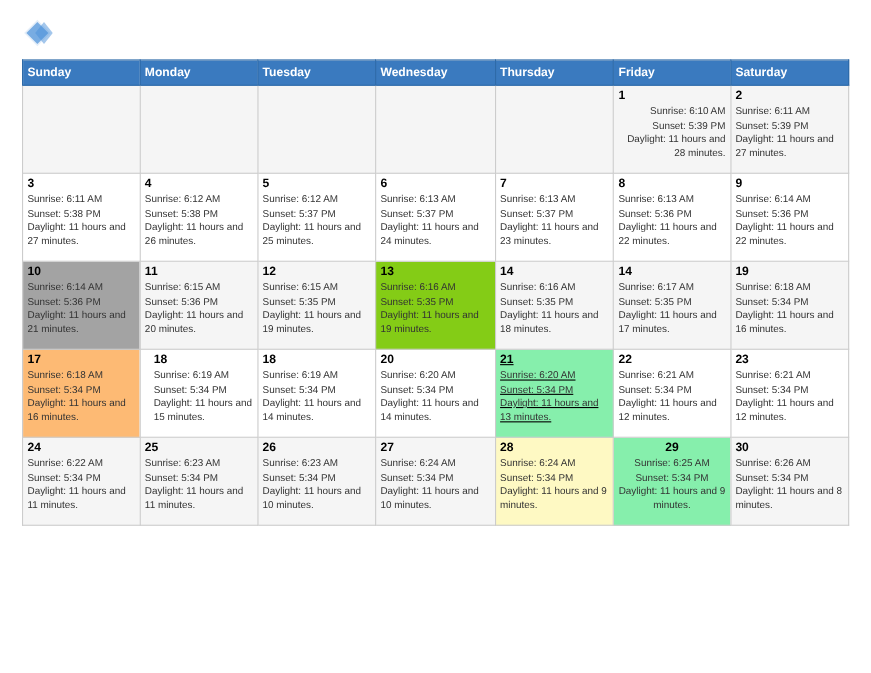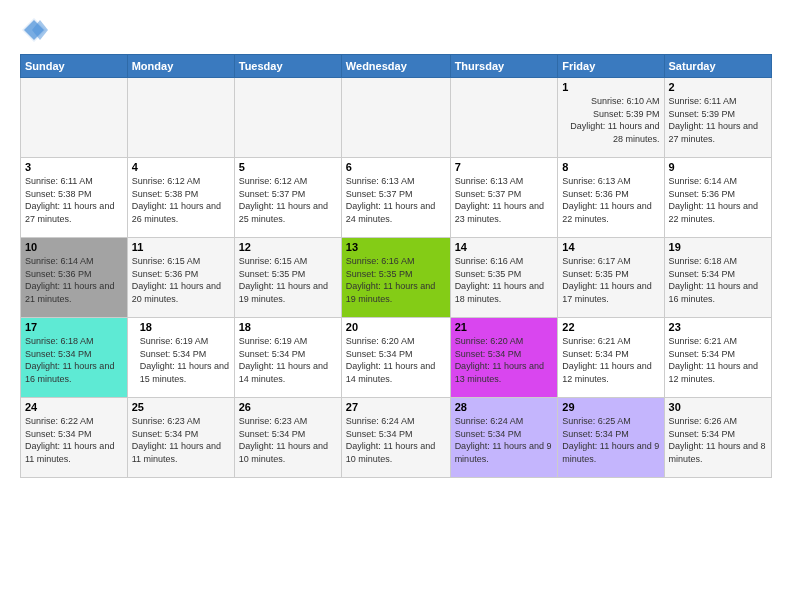--- a/index.html
+++ b/index.html
@@ -228,21 +228,21 @@
 Daylight: 11 hours and 17 minutes.</div>
           </td>
           <td style="background: rgb(245, 245, 245);">
             <span class="day-num">19</span>
             <div class="day-info" style="white-space: pre-line;">Sunrise: 6:18 AM
 Sunset: 5:34 PM
 Daylight: 11 hours and 16 minutes.</div>
           </td>
         </tr>
         <tr>
-          <td style="background: #5eead4;">
+          <td style="background: #fdba74;">
             <span class="day-num">17</span>
             <div class="day-info" style="white-space: pre-line;">Sunrise: 6:18 AM
 Sunset: 5:34 PM
 Daylight: 11 hours and 16 minutes.</div>
           </td>
           <td style="background: rgb(255, 255, 255); padding-left: 12px;">
             <span class="day-num">18</span>
             <div class="day-info" style="white-space: pre-line;">Sunrise: 6:19 AM
 Sunset: 5:34 PM
 Daylight: 11 hours and 15 minutes.</div>
@@ -252,21 +252,21 @@
             <div class="day-info" style="white-space: pre-line;">Sunrise: 6:19 AM
 Sunset: 5:34 PM
 Daylight: 11 hours and 14 minutes.</div>
           </td>
           <td style="background: rgb(255, 255, 255);">
             <span class="day-num">20</span>
             <div class="day-info" style="white-space: pre-line;">Sunrise: 6:20 AM
 Sunset: 5:34 PM
 Daylight: 11 hours and 14 minutes.</div>
           </td>
-          <td style="background: #d946ef;">
+          <td style="background: #86efac; text-decoration: underline;">
             <span class="day-num">21</span>
             <div class="day-info" style="white-space: pre-line;">Sunrise: 6:20 AM
 Sunset: 5:34 PM
 Daylight: 11 hours and 13 minutes.</div>
           </td>
           <td style="background: rgb(255, 255, 255);">
             <span class="day-num">22</span>
             <div class="day-info" style="white-space: pre-line;">Sunrise: 6:21 AM
 Sunset: 5:34 PM
 Daylight: 11 hours and 12 minutes.</div>
@@ -296,27 +296,27 @@
             <div class="day-info" style="white-space: pre-line;">Sunrise: 6:23 AM
 Sunset: 5:34 PM
 Daylight: 11 hours and 10 minutes.</div>
           </td>
           <td style="background: rgb(245, 245, 245);">
             <span class="day-num">27</span>
             <div class="day-info" style="white-space: pre-line;">Sunrise: 6:24 AM
 Sunset: 5:34 PM
 Daylight: 11 hours and 10 minutes.</div>
           </td>
-          <td style="background: #c4b5fd; margin-top: 40px;">
+          <td style="background: #fef9c3; margin-top: 40px;">
             <span class="day-num">28</span>
             <div class="day-info" style="white-space: pre-line;">Sunrise: 6:24 AM
 Sunset: 5:34 PM
 Daylight: 11 hours and 9 minutes.</div>
           </td>
-          <td style="background: #c4b5fd;">
+          <td style="background: #86efac; text-align: center;">
             <span class="day-num">29</span>
             <div class="day-info" style="white-space: pre-line;">Sunrise: 6:25 AM
 Sunset: 5:34 PM
 Daylight: 11 hours and 9 minutes.</div>
           </td>
           <td style="background: rgb(245, 245, 245);">
             <span class="day-num">30</span>
             <div class="day-info" style="white-space: pre-line;">Sunrise: 6:26 AM
 Sunset: 5:34 PM
 Daylight: 11 hours and 8 minutes.</div>

